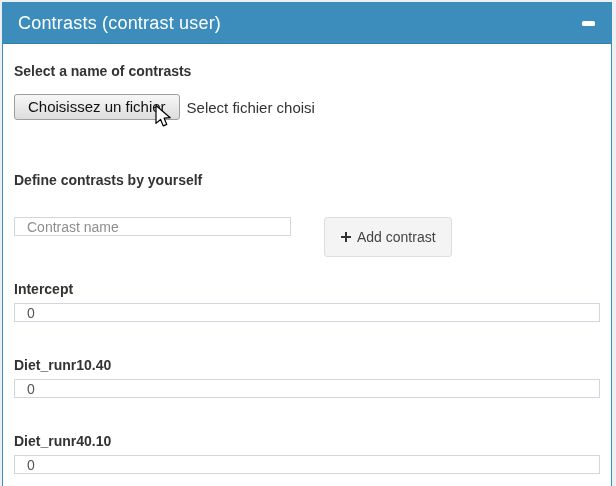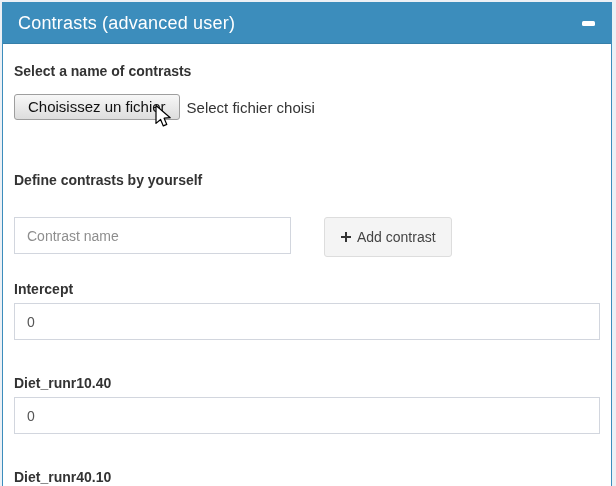--- a/index.html
+++ b/index.html
@@ -90,21 +90,21 @@
     font-size: 15px;
     color: #333;
   }
   .define-group .ctl-label { margin-bottom: 30px; }
   .define-row {
     display: flex;
     align-items: flex-start;
     margin-bottom: 25px;
   }
   .form-control {
-    height: 37px;
+    height: 19px;
     padding: 6px 12px;
     font-family: "Liberation Sans", sans-serif;
     font-size: 14px;
     color: #555;
     background: #fff;
     border: 1px solid #d2d6de;
     border-radius: 0;
     outline: none;
   }
   .form-control::placeholder { color: #8e8e8e; opacity: 1; }
@@ -134,21 +134,21 @@
     pointer-events: none;
   }
 </style>
 </head>
 <body>
 
 <div class="page">
   <section class="box">
 
     <header class="box-header">
-      <h3 class="box-title">Contrasts (advanced user)</h3>
+      <h3 class="box-title">Contrasts (contrast user)</h3>
       <button class="collapse-btn" title="Collapse">
         <span class="minus-bar"></span>
       </button>
     </header>
 
     <div class="box-body">
 
       <div class="file-group">
         <label class="ctl-label">Select a name of contrasts</label>
         <div class="file-row">

